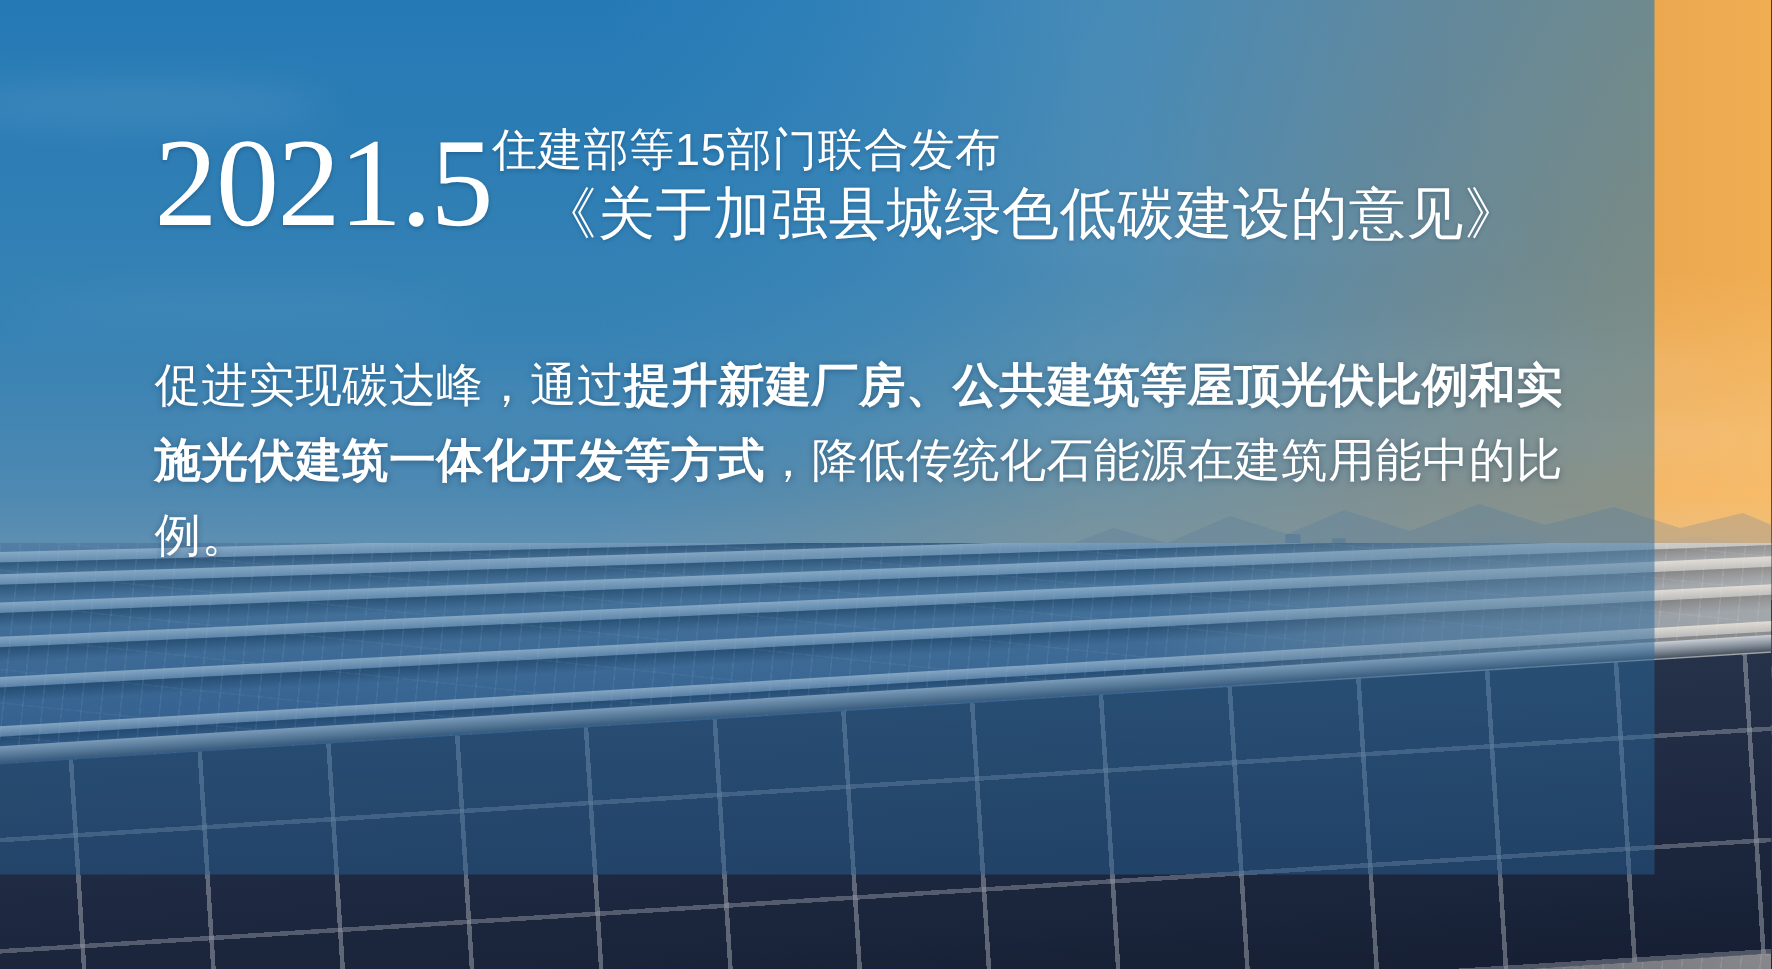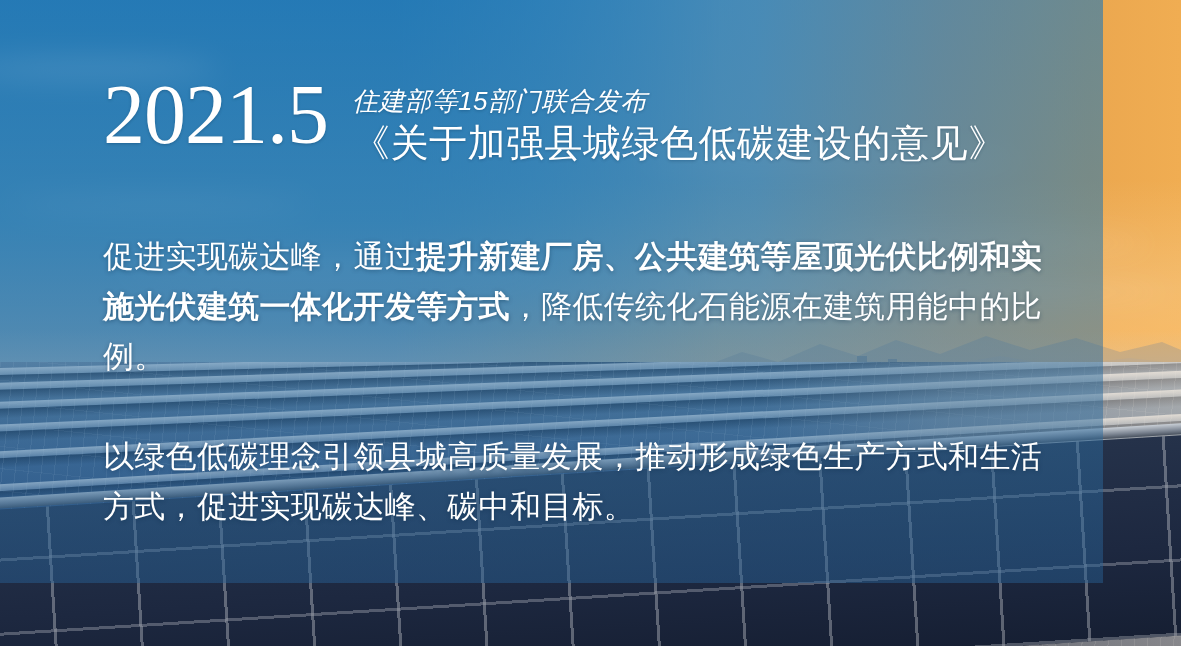--- a/index.html
+++ b/index.html
@@ -122,37 +122,37 @@
        rgba(46,110,160,.52) 62%,
        rgba(40,96,148,.48) 100%);
     mix-blend-mode:normal;
   }
 
   
   .content{ position:absolute; inset:0; color:#fff; }
 
   .headline{
     position:absolute; left:103px; top:72px;
-    display:flex; align-items:flex-start; gap:24px;
+    display:flex; align-items:flex-end; 
   }
   .year{
     font-family:"Liberation Serif","DejaVu Serif",serif;
     font-size:84px; line-height:86px; font-weight:400;
     letter-spacing:-1px; color:#ffffff;
     text-shadow:0 1px 3px rgba(0,40,70,.30);
   }
   .titles{ padding-top:10px; }
   .title-line1{
-    font-size:26px; line-height:38px; font-weight:400; letter-spacing:.5px;
+    font-size:30px; line-height:38px; font-weight:400; letter-spacing:.5px;
     text-shadow:0 1px 3px rgba(0,40,70,.30);
-    font-style:italic;
   }
   .title-line2{
     font-size:38px; line-height:46px; font-weight:400; letter-spacing:.5px;
     text-shadow:0 1px 3px rgba(0,40,70,.30);
+    margin-left:32px;
   }
 
   .body-block{ position:absolute; left:103px; width:950px; }
   .p1{ top:232px; }
   .p2{ top:432px; }
   .para{
     font-size:31px; line-height:50px; font-weight:400; color:#fff;
     letter-spacing:.3px;
     text-shadow:0 1px 4px rgba(0,35,65,.42);
   }
@@ -235,18 +235,15 @@
       <div class="titles">
         <div class="title-line1">住建部等15部门联合发布</div>
         <div class="title-line2">《关于加强县城绿色低碳建设的意见》</div>
       </div>
     </div>
 
     <div class="body-block p1">
       <div class="para"><span>促进实现碳达峰，通过</span><b>提升新建厂房、公共建筑等屋顶光伏比例和实施光伏建筑一体化开发等方式</b><span>，降低传统化石能源在建筑用能中的比例。</span></div>
     </div>
 
-    <div class="body-block p2">
-      <div class="para"><span>以绿色低碳理念引领县城高质量发展，推动形成绿色生产方式和生活方式，促进实现碳达峰、碳中和目标。</span></div>
-    </div>
 
   </div>
 </div>
 
 </body></html>

